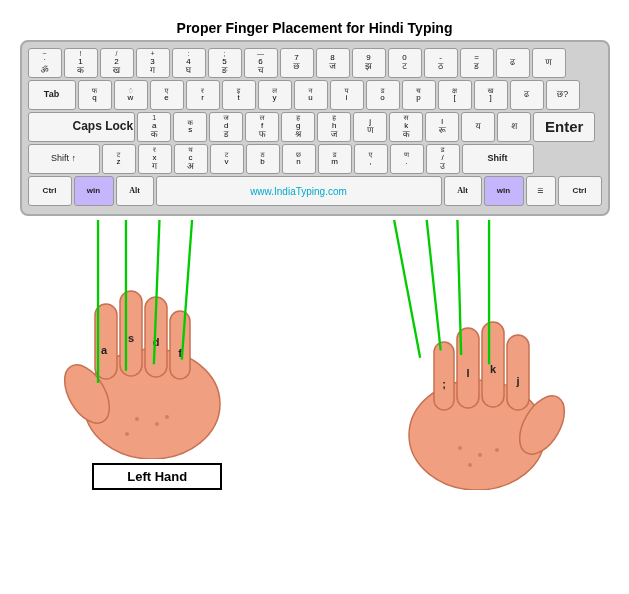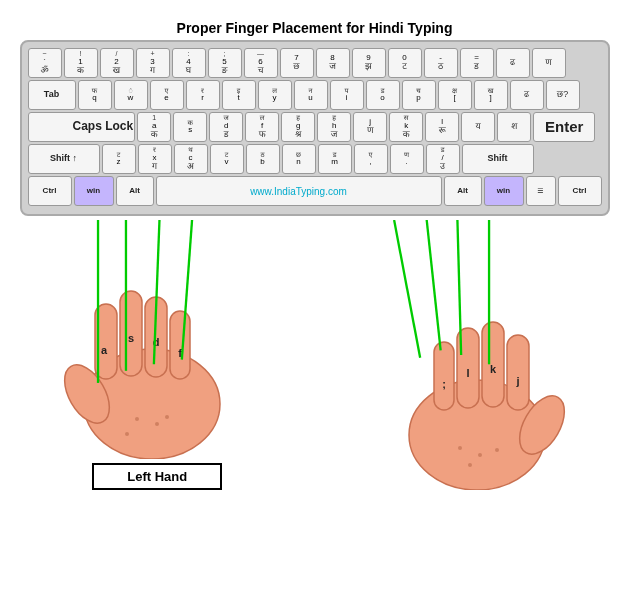--- a/index.html
+++ b/index.html
@@ -52,21 +52,21 @@
     .key .top { font-size: 7px; color: #333; }
     .key .bot { font-size: 8px; color: #000; }
     .key .hindi { font-size: 9px; color: #333; }
     .key-tab { min-width: 48px; font-size: 9px; font-weight: bold; }
     .key-caps { min-width: 56px; font-size: 12px; font-weight: bold; padding-left: 44px; }
     .key-enter { min-width: 62px; font-size: 15px; font-weight: bold; }
     .key-shift-l { min-width: 72px; font-size: 9px; font-weight: bold; }
     .key-shift-r { min-width: 72px; font-size: 9px; font-weight: bold; }
     .key-ctrl { min-width: 44px; font-size: 8px; font-weight: bold; }
     .key-win { min-width: 40px; font-size: 8px; font-weight: bold; background: #c4b5fd; }
-    .key-alt { min-width: 38px; font-size: 8px; font-weight: bold; }
+    .key-alt { min-width: 38px; font-size: 8px; font-weight: bold; font-family: Liberation Serif, serif; }
     .key-space { flex: 1; min-width: 0; }
     .key-backspace { min-width: 58px; font-size: 8px; font-weight: bold; }
     .key-num { min-width: 34px; }
     .hands-section {
       display: flex;
       justify-content: space-around;
       align-items: flex-end;
       position: relative;
       margin-top: 4px;
       height: 270px;
@@ -289,21 +289,21 @@
     <div class="key">
         <span class="hindi">य</span>
       </div>
     <div class="key">
         <span class="hindi">श</span>
       </div>
     <div class="key key-enter">Enter</div>
   </div>
 
   <div class="kb-row">
-    <div class="key key-shift-l" style="display:flex;align-items:center;justify-content:center;font-size:9px;font-weight:bold;">Shift ↑</div>
+    <div class="key key-shift-l" style="display:flex;align-items:center;justify-content:center;font-size:9px;font-weight:normal;">Shift ↑</div>
     <div class="key">
         <span class="top">ट</span>
         <span class="bot">z</span>
       </div>
     <div class="key">
         <span class="top">र</span>
         <span class="bot">x</span>
         <span class="hindi">ग</span>
       </div>
     <div class="key">

